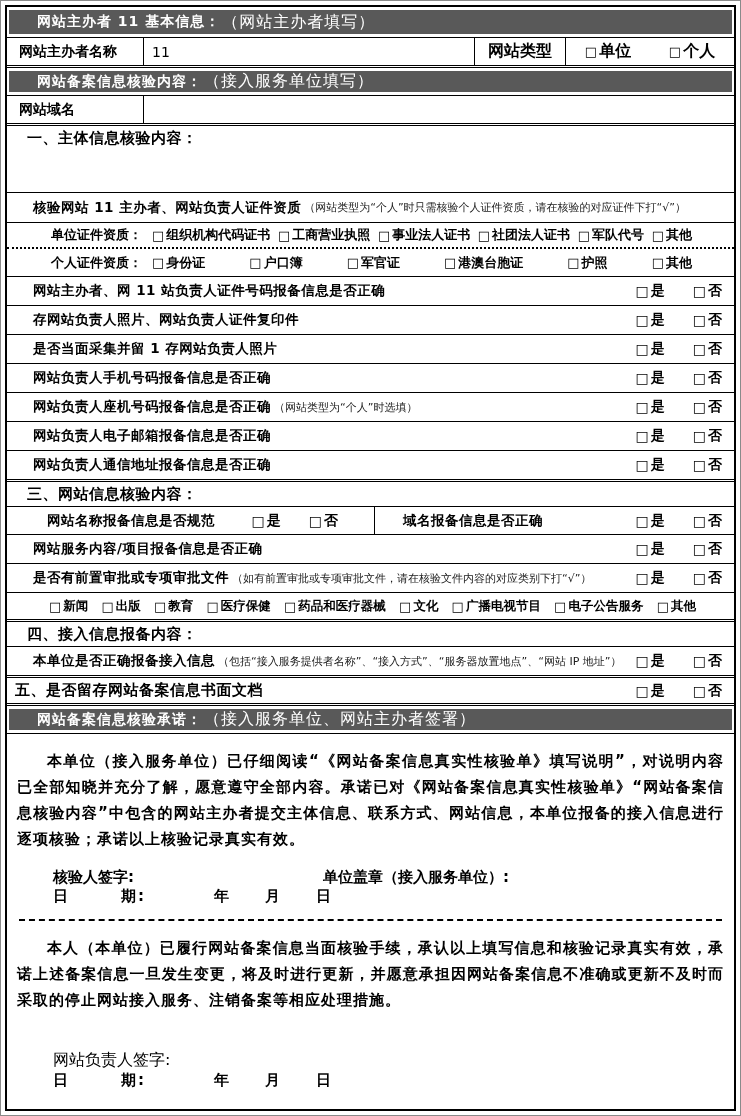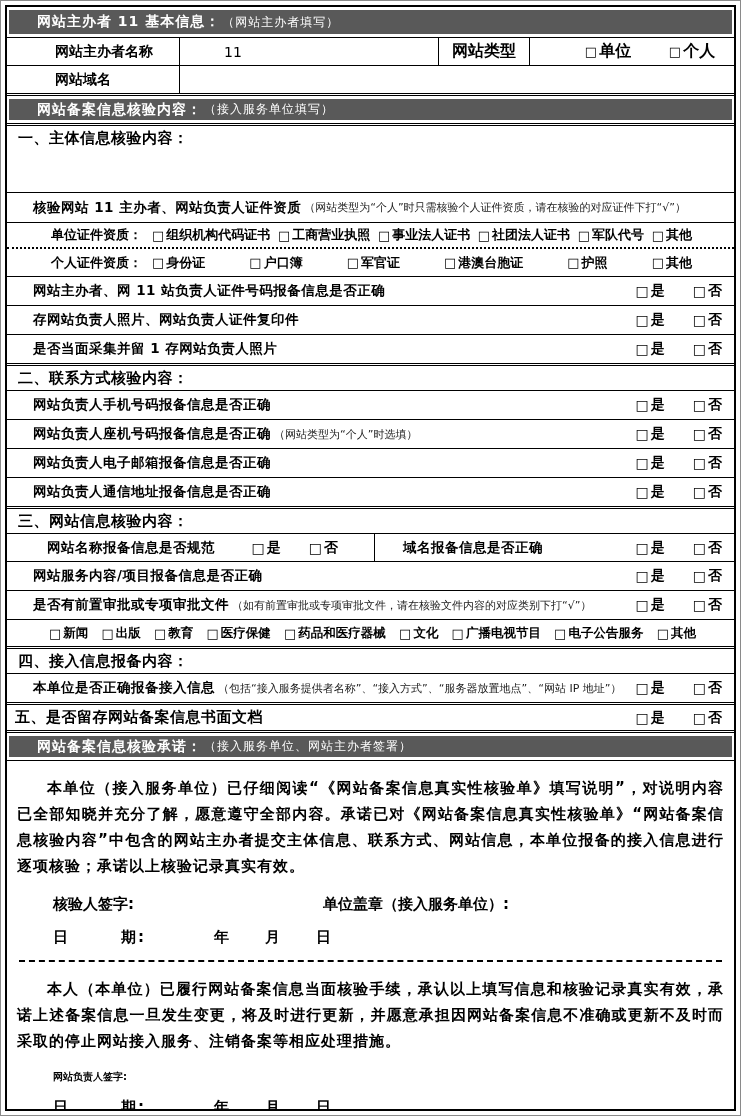--- a/index.html
+++ b/index.html
@@ -20,32 +20,32 @@
   .row:first-child { border-top:none; }
   .dbl { border-top:3px double #000; }
 
   
   .hdrrow { height:30px; padding:3px 2px; }
   .bar {
     background:#595959; color:#fff; width:100%; height:100%;
     display:flex; align-items:center; padding-left:28px;
   }
   .bar .bt { font-weight:bold; font-size:14px; letter-spacing:1px; }
-  .bar .bn { font-size:12px; margin-left:2px; letter-spacing:1px; }
+  .bar .bn { font-size:16px; margin-left:2px; letter-spacing:1px; }
 
   
   .r-top { height:28px; }
-  .c { height:100%; display:flex; align-items:center;margin-left:36px; }
+  .c { height:100%; display:flex; align-items:center; }
   .c-lbl { width:137px; border-right:1px solid #000; padding-left:12px; font-weight:bold; font-size:14px; }
   .c-val { flex:1; padding-left:8px; font-size:14px; }
   .c-typelbl { width:92px; border-left:1px solid #000; border-right:1px solid #000; justify-content:center; font-weight:bold; font-size:16px; }
   .c-typeopts { width:168px; justify-content:space-around; }
 
   
-  .sect { height:27px; padding-left:11px; font-weight:bold; font-size:15px; letter-spacing:0.5px; }
+  .sect { height:27px; padding-left:20px; font-weight:bold; font-size:15px; letter-spacing:0.5px; }
   .sect .st { flex:1; }
 
   .intro { height:30px; padding-left:26px;margin-top:42px; }
   .qrow { height:29px; padding-left:26px; }
   .qt { font-weight:bold; font-size:13.5px; letter-spacing:0.5px; }
   .note { font-weight:normal; font-size:11px; color:#1a1a1a; margin-left:3px; letter-spacing:0; }
   .fill { flex:1; }
 
   .certs { height:27px; padding-left:44px; font-size:13px; }
   .certlbl { font-weight:bold; margin-right:10px; }
@@ -74,23 +74,23 @@
   .p5row .st { flex:1; font-weight:bold; font-size:15px; letter-spacing:0.5px; }
 
   
   .promise { flex:1 1 auto; border-top:1px solid #000; padding:0 10px; overflow:hidden; }
   .para {
     margin-top:14px; font-size:15px; font-weight:bold; line-height:26px;
     text-indent:2em; text-align:justify; letter-spacing:1px; white-space:normal;
   }
   .signline { display:flex; margin-top:16px; margin-left:36px; font-size:15px; font-weight:bold; }
   .signline .s1 { width:270px; }
-  .dateline { margin-top:14px; margin-left:36px; font-size:15px; font-weight:bold; letter-spacing:2px; }
+  .dateline { margin-left:36px; font-size:15px; font-weight:bold; letter-spacing:2px; }
   .dashsep { border-top:2px dashed #000; margin:13px 2px 0 2px; height:0; }
-  .ownersign { margin-top:16px; margin-left:36px; font-size:10px; font-weight:bold; }
+  .ownersign { margin-top:37px; margin-left:36px; font-size:16px; font-weight:normal; }
 </style>
 </head>
 <body>
 
 <div class="page">
   <div class="tbl">
 
     <div class="row hdrrow">
       <div class="bar">
         <span class="bt">网站主办者 11 基本信息：</span>
@@ -107,32 +107,32 @@
           <span class="cb">□</span>
           <span>单位</span>
         </span>
         <span class="cbi">
           <span class="cb">□</span>
           <span>个人</span>
         </span>
       </div>
     </div>
 
-    <div class="row r-top">
-      <div class="c c-lbl">网站域名</div>
-      <div class="c c-val"></div>
-    </div>
-
     <div class="row hdrrow dbl">
       <div class="bar">
         <span class="bt">网站备案信息核验内容：</span>
         <span class="bn">（接入服务单位填写）</span>
       </div>
     </div>
 
+    <div class="row r-top">
+      <div class="c c-lbl">网站域名</div>
+      <div class="c c-val"></div>
+    </div>
+
     <div class="row sect dbl">
       <span class="st">一、主体信息核验内容：</span>
     </div>
     <div class="row intro">
       <span class="qt">核验网站 11 主办者、网站负责人证件资质</span>
       <span class="note">（网站类型为“个人”时只需核验个人证件资质，请在核验的对应证件下打“√”）</span>
     </div>
     <div class="row certs dotted">
       <span class="certlbl">单位证件资质：</span>
       <span class="optwrap">
@@ -228,23 +228,20 @@
             <span class="cb">□</span>
             <span>是</span>
           </span>
         <span class="yn">
             <span class="cb">□</span>
             <span>否</span>
           </span>
       </span>
     </div>
 
-    <div class="row sect dbl">
-      <span class="st">二、联系方式核验内容：</span>
-    </div>
     <div class="row qrow">
       <span class="qt">网站负责人手机号码报备信息是否正确</span>
       <span class="fill"></span>
       <span class="ynwrap">
         <span class="yn">
             <span class="cb">□</span>
             <span>是</span>
           </span>
         <span class="yn">
             <span class="cb">□</span>

